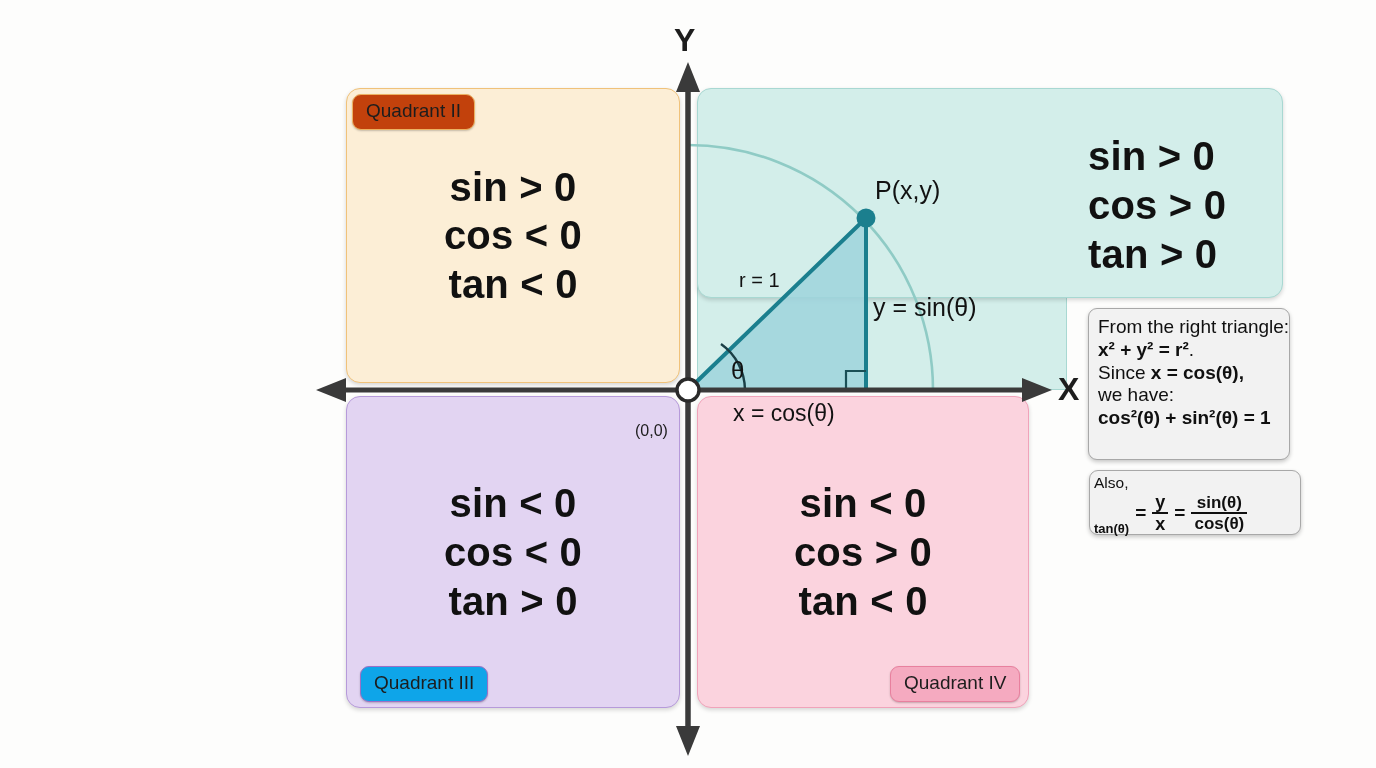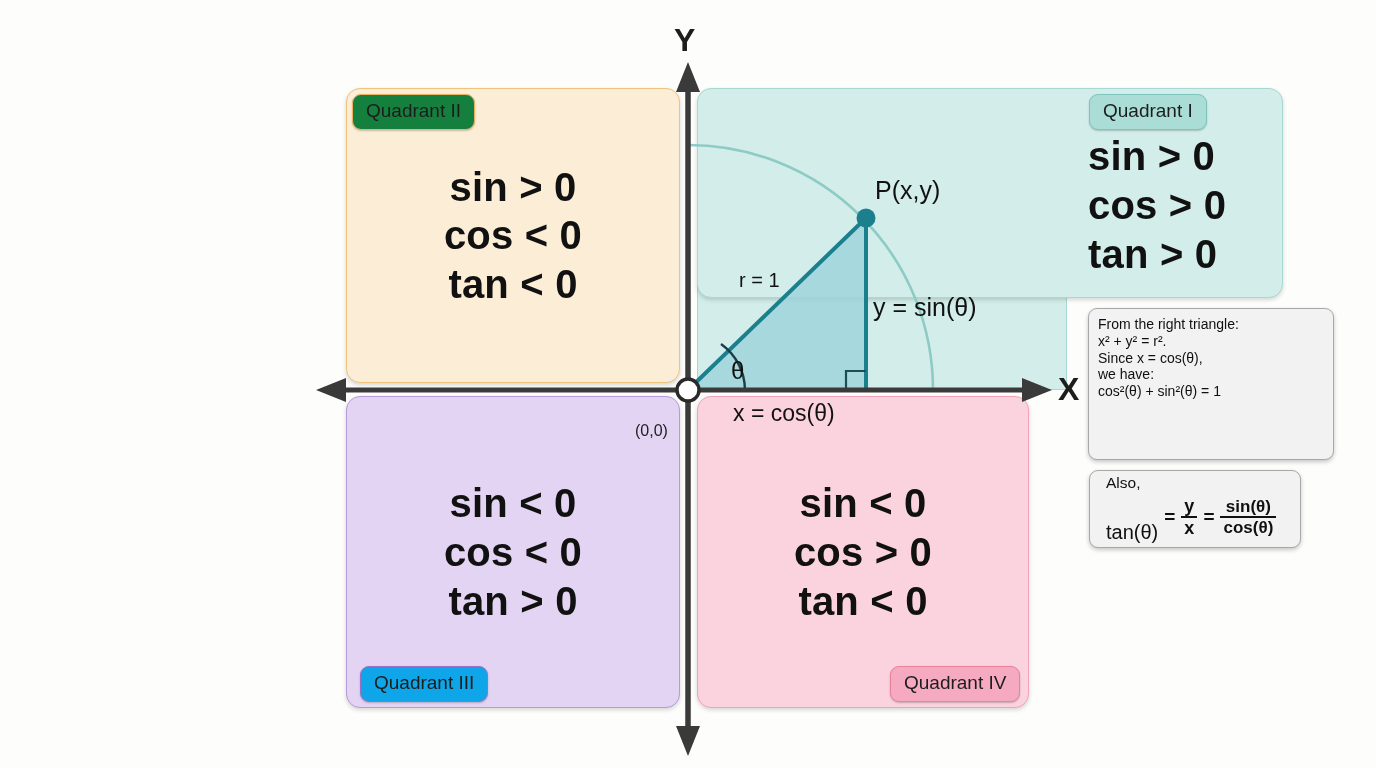--- a/index.html
+++ b/index.html
@@ -73,21 +73,21 @@
 
   
   #quadrant-2 {
     left: 346px; top: 88px;
     width: 334px; height: 295px;
     background: #fceed6;
     border: 1.6px solid #f0c27a;
   }
   #badge-q2 {
     left: 352px; top: 94px;
-    background: #15803d;
+    background: #c2410c;
     border: 1.6px solid #ecb263;
   }
 
   
   #quadrant-1-lower {
     left: 697px; top: 200px;
     width: 370px; height: 190px;
     background: #d3eeea;
     border: 1.6px solid #a8d8d2;
     border-top: none;
@@ -162,42 +162,42 @@
     z-index: 60;
     box-sizing: border-box;
     background: #f2f2f2;
     border: 1.4px solid #a8a8a8;
     border-radius: 9px;
     box-shadow: 0 2px 4px rgba(0,0,0,0.22);
     color: #101010;
   }
   #note-pythagoras {
     left: 1088px; top: 308px;
-    width: 246px; height: 152px;
+    width: 202px; height: 152px;
     padding: 7px 9px 24px 9px;
-    font-size: 14px;
+    font-size: 19px;
     line-height: 1.2;
   }
   #note-pythagoras .nl { white-space: nowrap; }
-  #note-pythagoras b { font-weight: 400; }
+  #note-pythagoras b { font-weight: 700; }
 
   #note-tan {
     left: 1089px; top: 470px;
-    width: 212px; height: 78px;
-    padding: 4px 16px;
+    width: 212px; height: 65px;
+    padding: 4px 4px;
     font-size: 17px;
   }
   #note-tan-also { font-size: 15.5px; line-height: 1.05; }
   .tan-row {
     display: flex;
     align-items: center;
     gap: 6px;
     margin-top: -1px;
   }
-  .tan-lead { font-size: 20px; font-weight: 400; margin-top: 31px; }
+  .tan-lead { font-size: 13px; font-weight: 700; margin-top: 31px; }
   .tan-eq   { font-size: 19px; font-weight: 700; }
   .frac {
     display: inline-flex;
     flex-direction: column;
     align-items: center;
     line-height: 1.02;
     font-weight: 700;
   }
   .frac .num { font-size: 18px; padding: 0 3px; }
   .frac .bar {
@@ -216,21 +216,20 @@
 
   <div class="quad" id="quadrant-1-lower"></div>
 
   <div class="quad" id="quadrant-1">
     <div class="quad-inner">
       <div class="quad-line">sin &gt; 0</div>
       <div class="quad-line">cos &gt; 0</div>
       <div class="quad-line">tan &gt; 0</div>
     </div>
   </div>
-  <div class="badge" id="badge-q1">Quadrant I</div>
 
   <div class="quad" id="quadrant-2">
     <div class="quad-inner">
       <div class="quad-line">sin &gt; 0</div>
       <div class="quad-line">cos &lt; 0</div>
       <div class="quad-line">tan &lt; 0</div>
     </div>
   </div>
   <div class="badge" id="badge-q2">Quadrant II</div>
 

